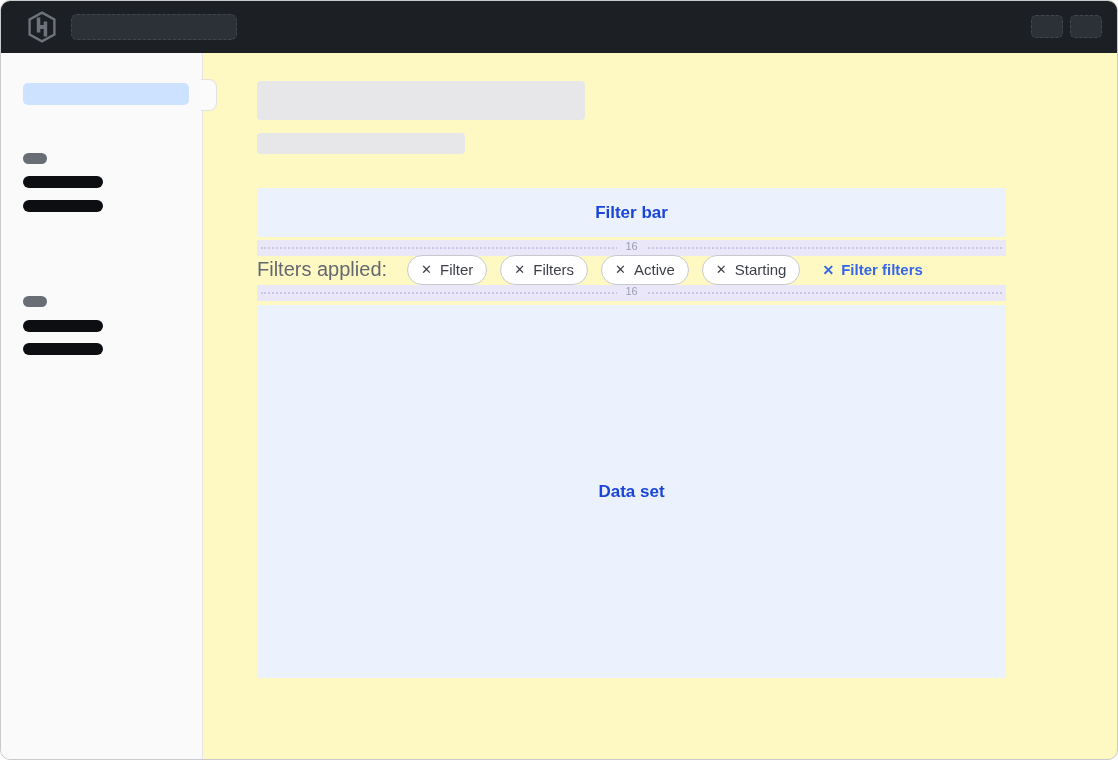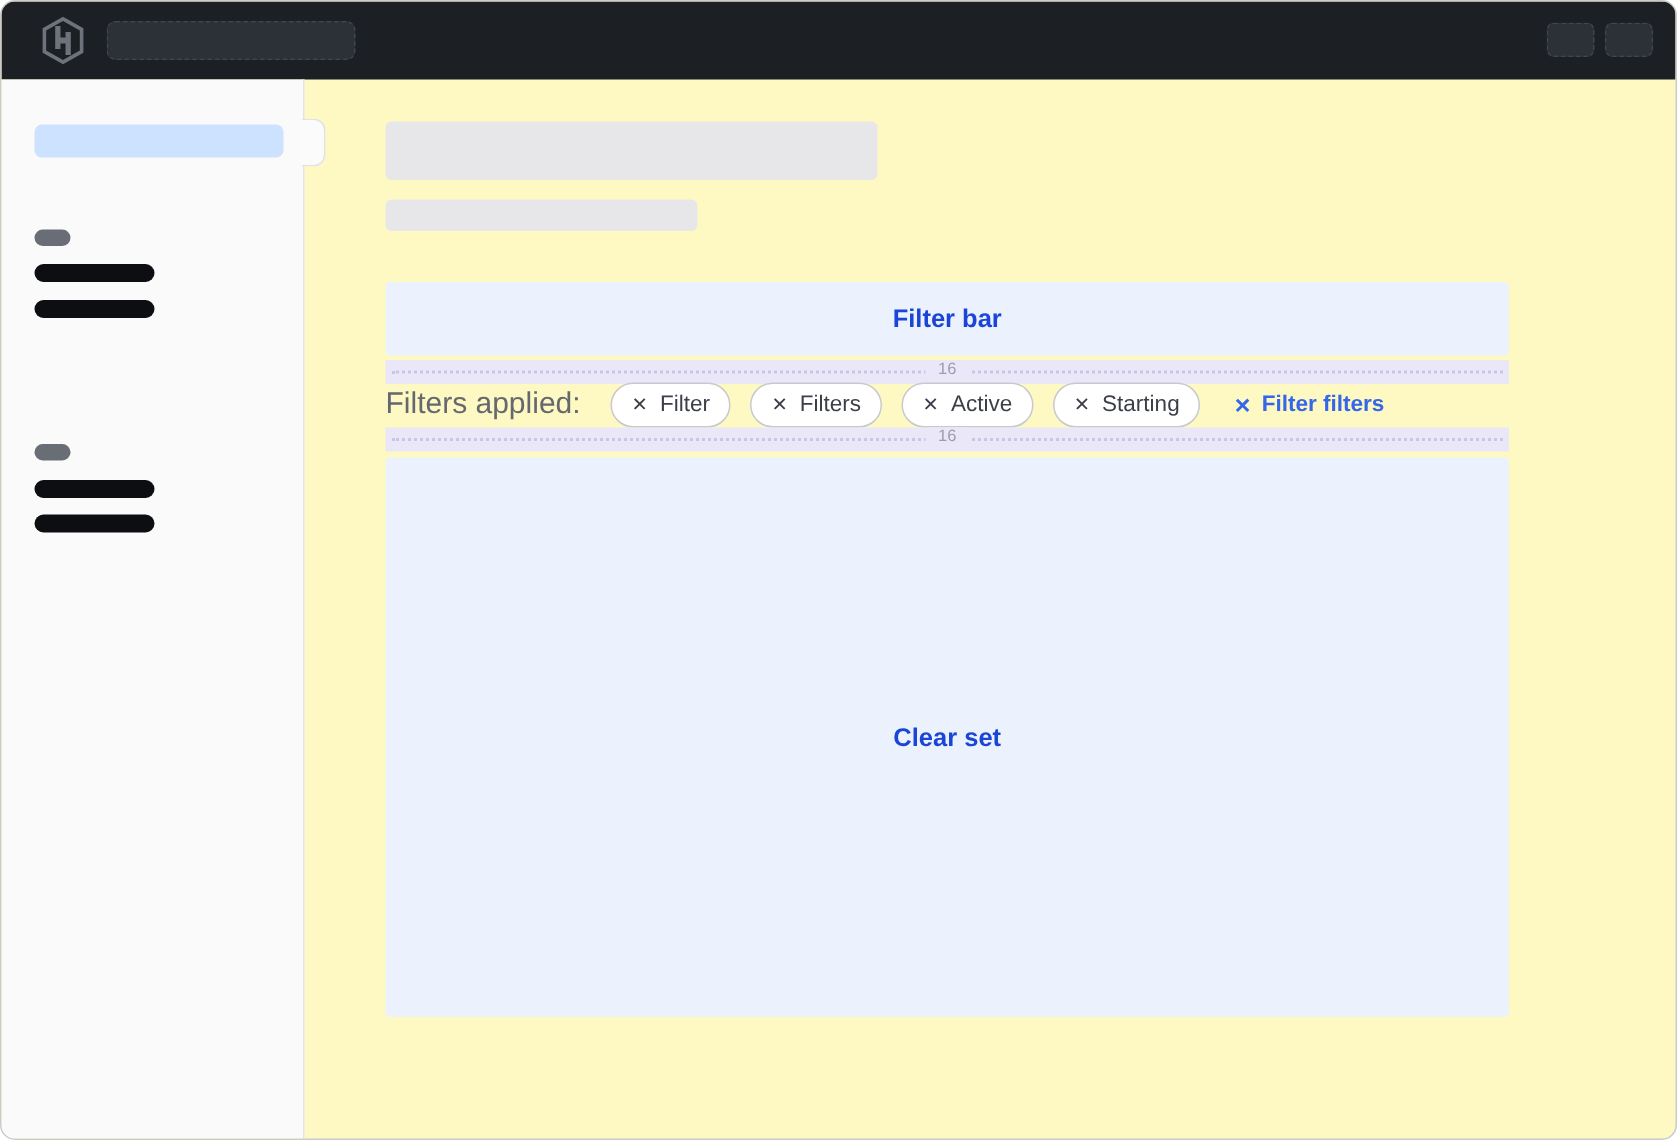--- a/index.html
+++ b/index.html
@@ -259,17 +259,17 @@
         <span>Filter filters</span>
       </a>
     </div>
 
     <div class="spacer bottom">
       <div class="dotline"></div>
       <span class="val">16</span>
     </div>
 
     <div class="panel dataset">
-      <span class="panel-label">Clear set</span>
+      <span class="panel-label">Data set</span>
     </div>
   </div>
 
 </div>
 
 </body></html>

